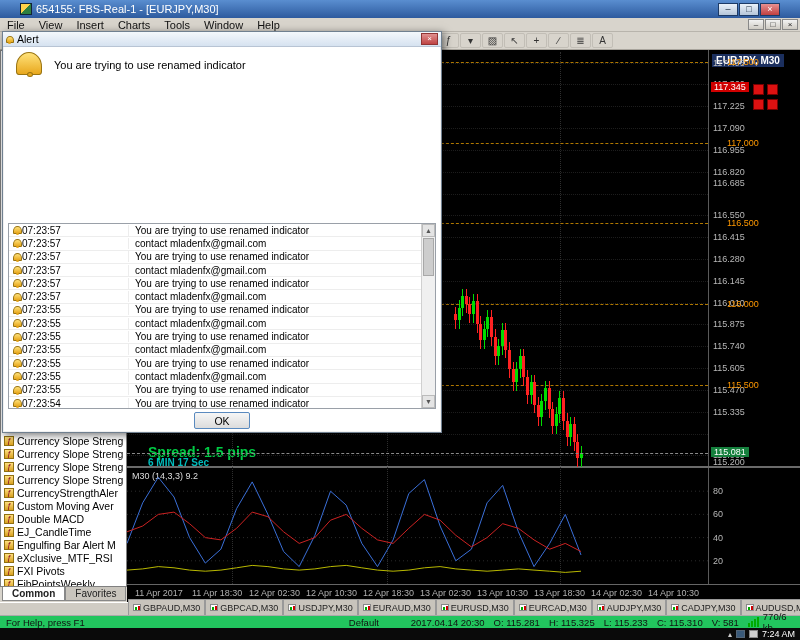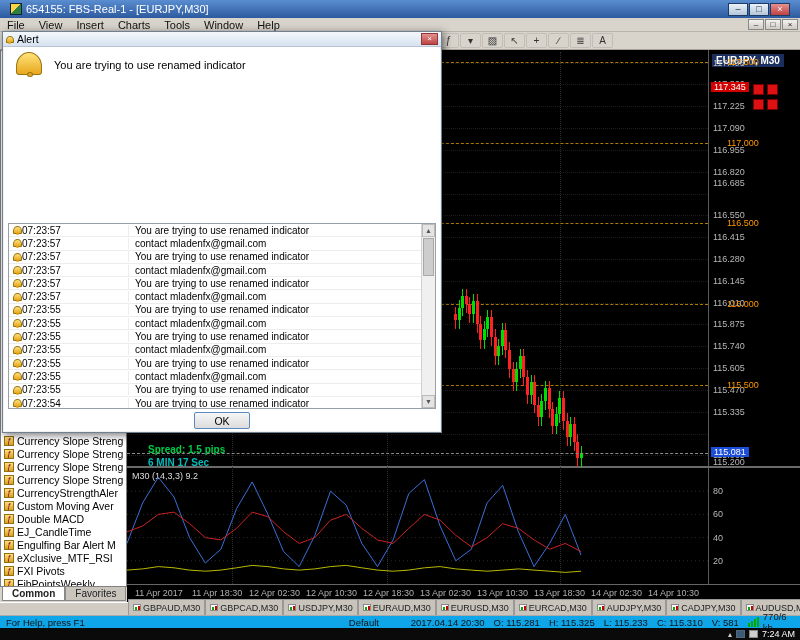--- a/index.html
+++ b/index.html
@@ -2,21 +2,21 @@
 <html><head>
 <meta charset="utf-8">
 <style>
   html,body{margin:0;padding:0;width:800px;height:640px;overflow:hidden;
     font-family:"Liberation Sans",sans-serif;background:#d8d4cc;position:relative;}
   *{box-sizing:border-box;}
 
   
   #titlebar{position:absolute;top:0;left:0;right:0;height:18px;
     background:linear-gradient(#5a8ed0,#2d5a9e);color:#fff;font-size:11px;
-    display:flex;align-items:center;padding:0 10px;}
+    display:flex;align-items:center;padding:0 20px;}
   .app-icon{width:12px;height:12px;margin-right:4px;
     background:linear-gradient(135deg,#ffd24a 0 50%,#2f7f3f 50% 100%);border:1px solid #123;}
   .title-text{white-space:nowrap;}
   .win-controls{margin-left:auto;display:flex;}
   .win-btn{width:20px;height:13px;font-size:9px;line-height:11px;text-align:center;
     border:1px solid #1c3a66;background:linear-gradient(#eaf1f9,#b5c6da);color:#123;margin-left:1px;padding:0;}
   .win-btn.close{background:linear-gradient(#e89090,#c04040);color:#fff;}
 
   #menubar{position:absolute;top:18px;left:0;right:0;height:14px;background:#d8d4cc;
     font-size:11px;display:flex;align-items:center;border-bottom:1px solid #b8b4ac;}
@@ -48,44 +48,44 @@
   
   #chart{position:absolute;top:50px;left:127px;width:673px;height:552px;background:#000;}
   #chart > div{position:absolute;}
   .grid-h{left:0;width:581px;border-top:1px dotted #1d1d1d;height:0;}
   .grid-v{top:2px;height:532px;border-left:1px dotted #2e2e2e;width:0;}
   .tick{left:586px;color:#b8b8b8;font-size:9px;transform:translateY(-50%);}
   .level-line{left:0;width:581px;border-top:1px dashed #b07800;height:0;}
   .level-tag{left:586px;color:#ff9800;font-size:9px;transform:translateY(-50%);padding-left:14px;}
   .alert-tag{left:584px;background:#d00000;color:#fff;font-size:9px;padding:0 3px;transform:translateY(-50%);}
   .cur-line{left:0;width:581px;border-top:1px dashed #8a8a8a;height:0;}
-  .cur-tag{left:584px;background:#1d4ed8;color:#fff;font-size:9px;padding:0 3px;}
+  .cur-tag{left:584px;background:#15803d;color:#fff;font-size:9px;padding:0 3px;}
   .candle-wick{width:1px;}
   .candle-body{width:3px;}
   .scale-border{left:581px;top:0;height:534px;border-left:1px solid #5a5a5a;width:0;}
   .sym{left:585px;top:4px;background:#1b2f5e;color:#fff;font-weight:bold;font-size:10px;padding:1px 4px;}
   .sig{width:11px;height:11px;background:#dd1111;border:1px solid #770000;}
-  .spread{left:21px;top:394px;color:#00cc44;font-size:10px;font-weight:bold;}
+  .spread{left:21px;top:394px;color:#00cc44;font-size:14px;font-weight:bold;}
   .timer{left:21px;top:407px;color:#00bbbb;font-size:10px;font-weight:bold;}
   .pane-sep{left:0;right:0;top:416px;height:2px;background:#6a6a6a;}
   .ind-label{left:5px;top:421px;color:#ddd;font-size:9px;}
   .ind-tick{left:586px;color:#b8b8b8;font-size:9px;transform:translateY(-50%);}
   .time-axis{left:0;top:534px;width:673px;height:18px;border-top:1px solid #666;background:#000;}
   .time-label{top:538px;color:#b0b0b0;font-size:9px;}
 
   
   #tabbar{position:absolute;top:602px;left:0;right:0;height:13px;background:#d0ccc4;
     border-top:1px solid #fff;display:flex;align-items:flex-end;padding-left:128px;font-size:9px;}
   .chart-tab{display:flex;align-items:center;gap:2px;padding:0 4px;height:16px;
     border:1px solid #999;border-bottom:none;background:#c8c4bc;white-space:nowrap;color:#222;}
   .tab-ico{width:8px;height:7px;background:#fff;border:1px solid #888;position:relative;flex:0 0 8px;}
   .tab-ico::before{content:"";position:absolute;left:1px;top:2px;width:2px;height:3px;background:#0a0;}
   .tab-ico::after{content:"";position:absolute;left:4px;top:1px;width:2px;height:4px;background:#c00;}
 
-  #statusbar{position:absolute;top:615px;left:0;right:0;height:13px;background:#0ea5e9;
+  #statusbar{position:absolute;top:615px;left:0;right:0;height:13px;background:#22c55e;
     border-top:1px solid #aaa;font-size:9.5px;display:flex;align-items:center;color:#111;}
   .sb-help{margin-left:6px;width:366px;}
   .sb-profile{width:66px;}
   .sb-q{margin-right:9px;white-space:nowrap;}
   .sb-conn{margin-left:auto;margin-right:4px;display:flex;align-items:center;gap:3px;}
   .bars{display:flex;align-items:flex-end;height:10px;}
   .bars i{display:inline-block;width:2px;margin-right:1px;background:#0a0;}
   .bars i:nth-child(1){height:4px;}.bars i:nth-child(2){height:6px;}
   .bars i:nth-child(3){height:8px;}.bars i:nth-child(4){height:10px;}
 

